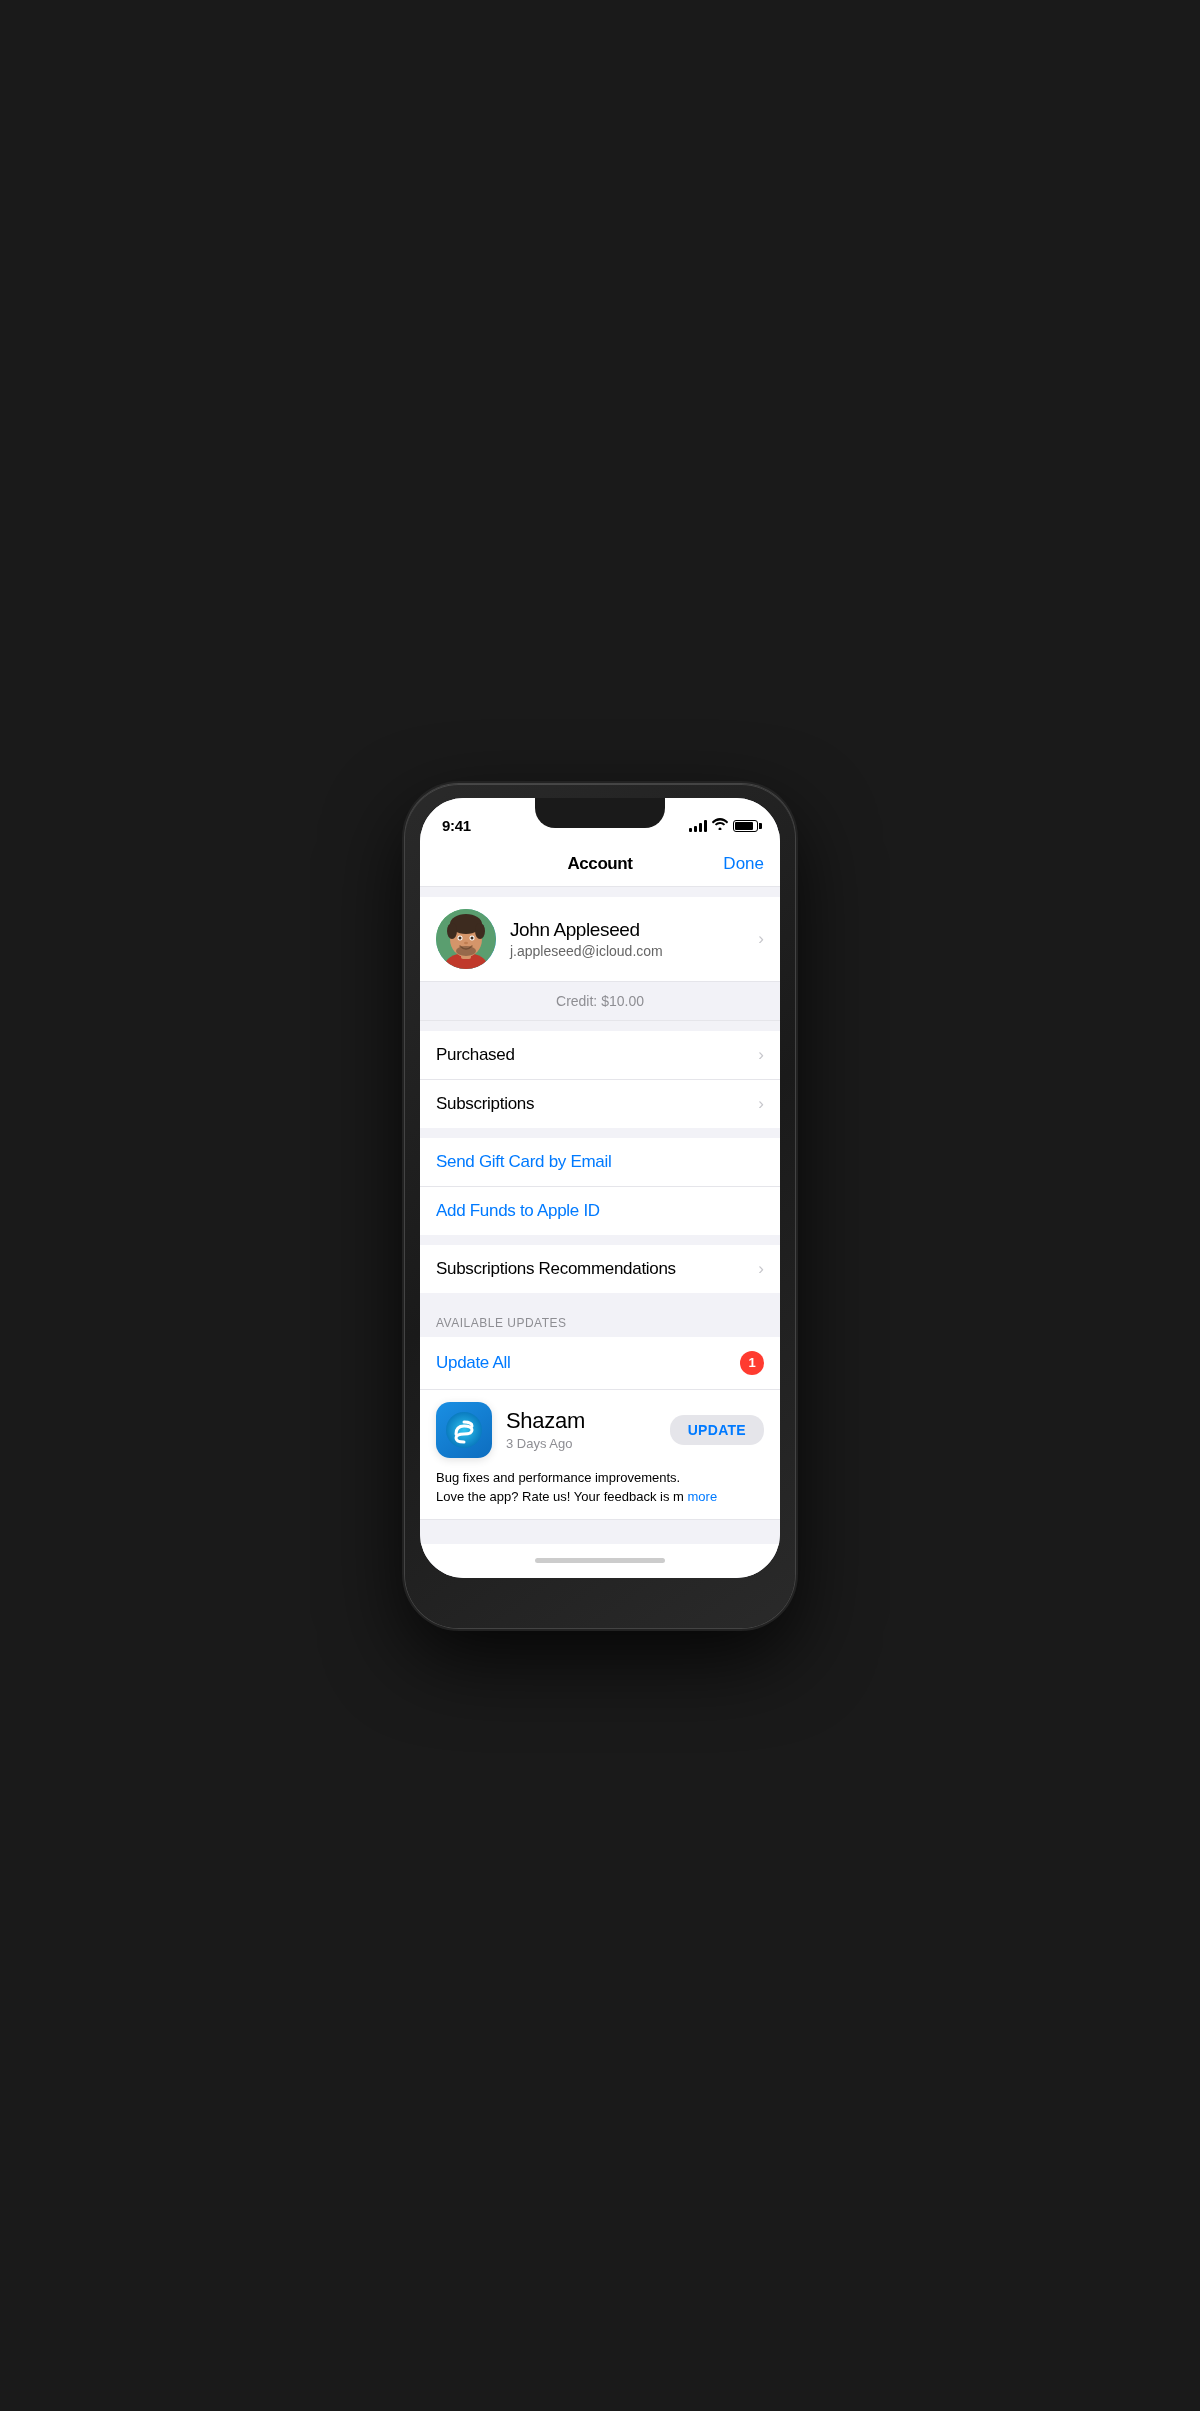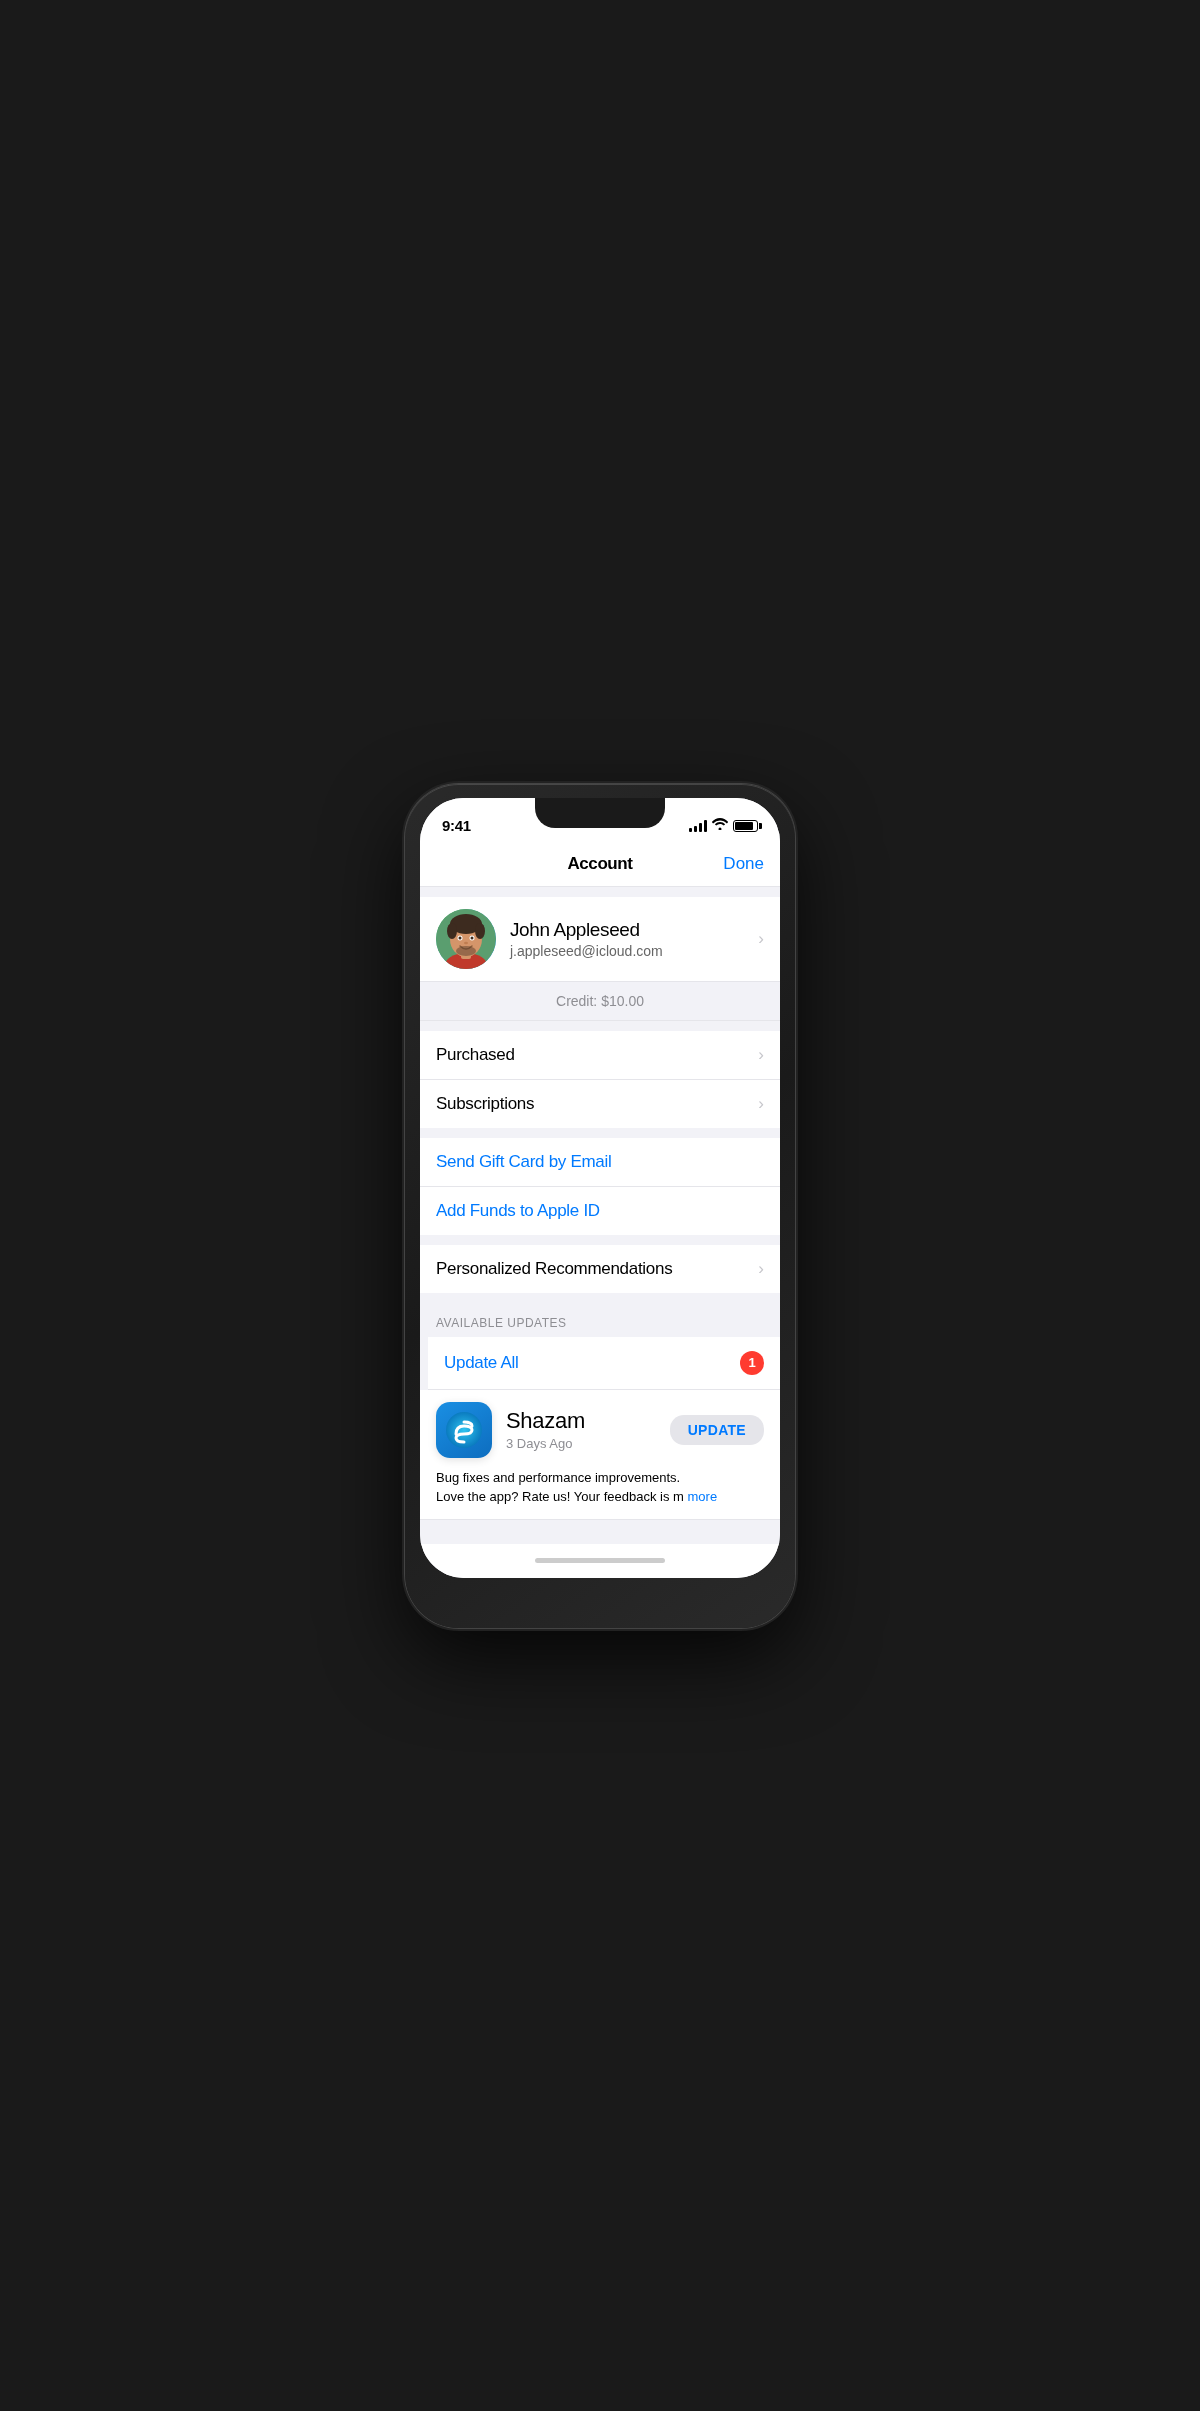--- a/index.html
+++ b/index.html
@@ -302,21 +302,20 @@
     }
 
     
     .update-all-row {
       display: flex;
       align-items: center;
       justify-content: space-between;
       padding: 14px 16px;
       background: #fff;
       border-bottom: 1px solid #e5e5ea;
-      margin-left: 8px;
     }
 
     .badge-red {
       background: #ff3b30;
       color: #fff;
       border-radius: 50%;
       width: 24px;
       height: 24px;
       display: flex;
       align-items: center;
@@ -513,21 +512,21 @@
         </div>
         <div class="list-row">
           <span class="row-label-blue">Add Funds to Apple ID</span>
         </div>
       </div>
 
       <div class="section-divider-small"></div>
 
       <div class="list-section">
         <div class="list-row">
-          <span class="row-label-black">Personalized Recommendations</span>
+          <span class="row-label-black">Subscriptions Recommendations</span>
           <span class="chevron">›</span>
         </div>
       </div>
 
       <div class="section-divider-small"></div>
 
       <div class="section-header">
         <span class="section-header-text">AVAILABLE UPDATES</span>
       </div>
 

